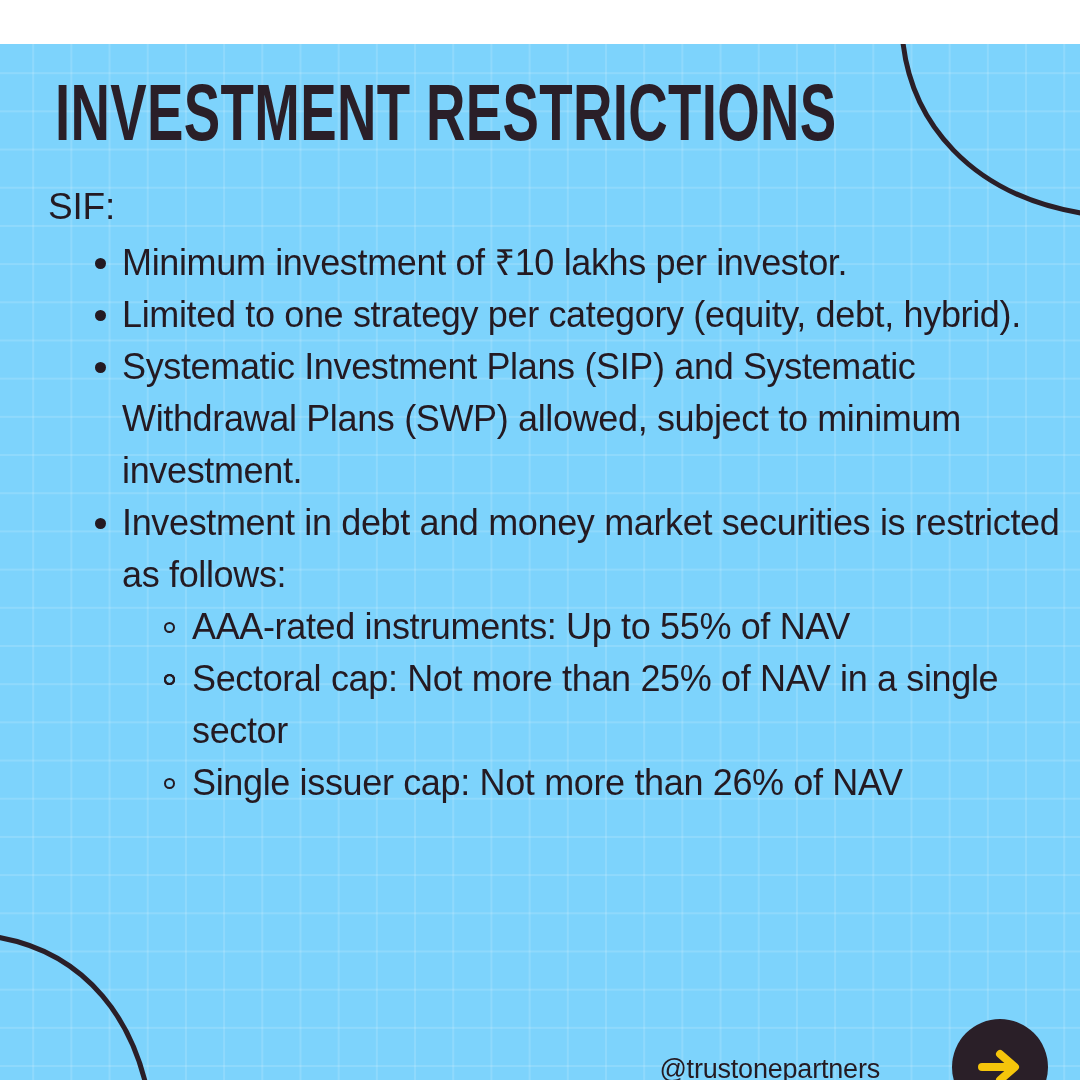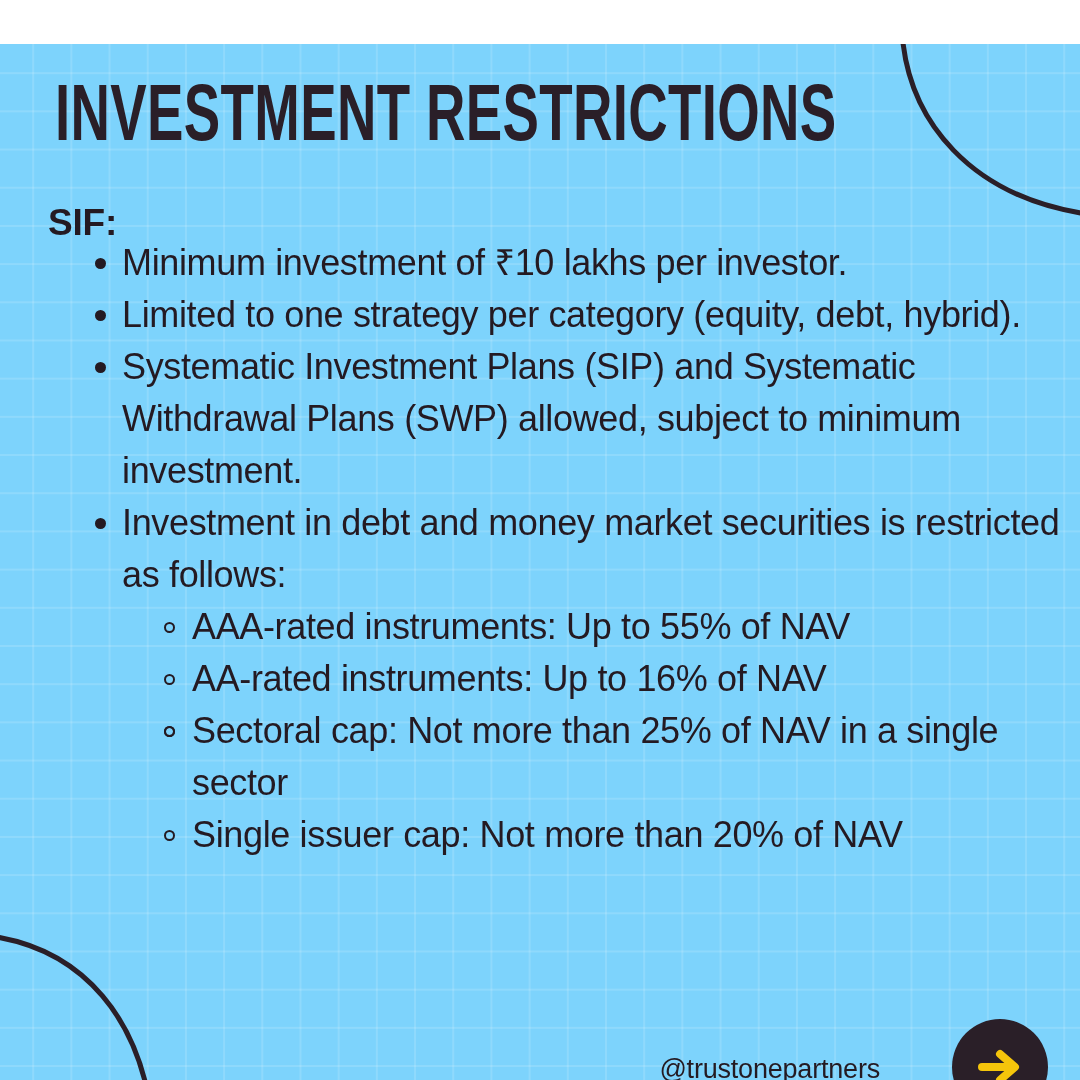--- a/index.html
+++ b/index.html
@@ -62,23 +62,23 @@
     color: #2A1F28;
     transform: scaleX(0.70) scaleY(1.02);
     transform-origin: left top;
     white-space: nowrap;
     width: 980px;
   }
 
   .subhead {
     position: absolute;
     left: 48px;
-    top: 156px;
+    top: 140px;
     font-size: 37px;
-    font-weight: 700;
+    font-weight: 400;
     line-height: 46px;
     color: #241A22;
     letter-spacing: -0.2px;
   }
 
   
   ul.level1 {
     position: absolute;
     left: 58px;
     top: 193px;
@@ -220,32 +220,31 @@
         <span class="marker"></span>
         <span class="txt">Investment in debt and money market securities is restricted as follows:</span>
 
         <ul class="level2">
           <li>
             <span class="marker2"></span>
             <span>AAA-rated instruments: Up to 55% of NAV</span>
           </li>
           <li>
             <span class="marker2"></span>
-            <span>AA-rated instruments: Up to 16% of NAV</span>
           </li>
           <li>
             <span class="marker2"></span>
           </li>
           <li>
             <span class="marker2"></span>
             <span>Sectoral cap: Not more than 25% of NAV in a single sector</span>
           </li>
           <li>
             <span class="marker2"></span>
-            <span>Single issuer cap: Not more than 20% of NAV</span>
+            <span>Single issuer cap: Not more than 26% of NAV</span>
           </li>
         </ul>
       </li>
 
     </ul>
 
     <div class="handle">@trustonepartners</div>
 
     <div class="next-btn">
       <svg width="58" height="58" viewBox="0 0 58 58">

